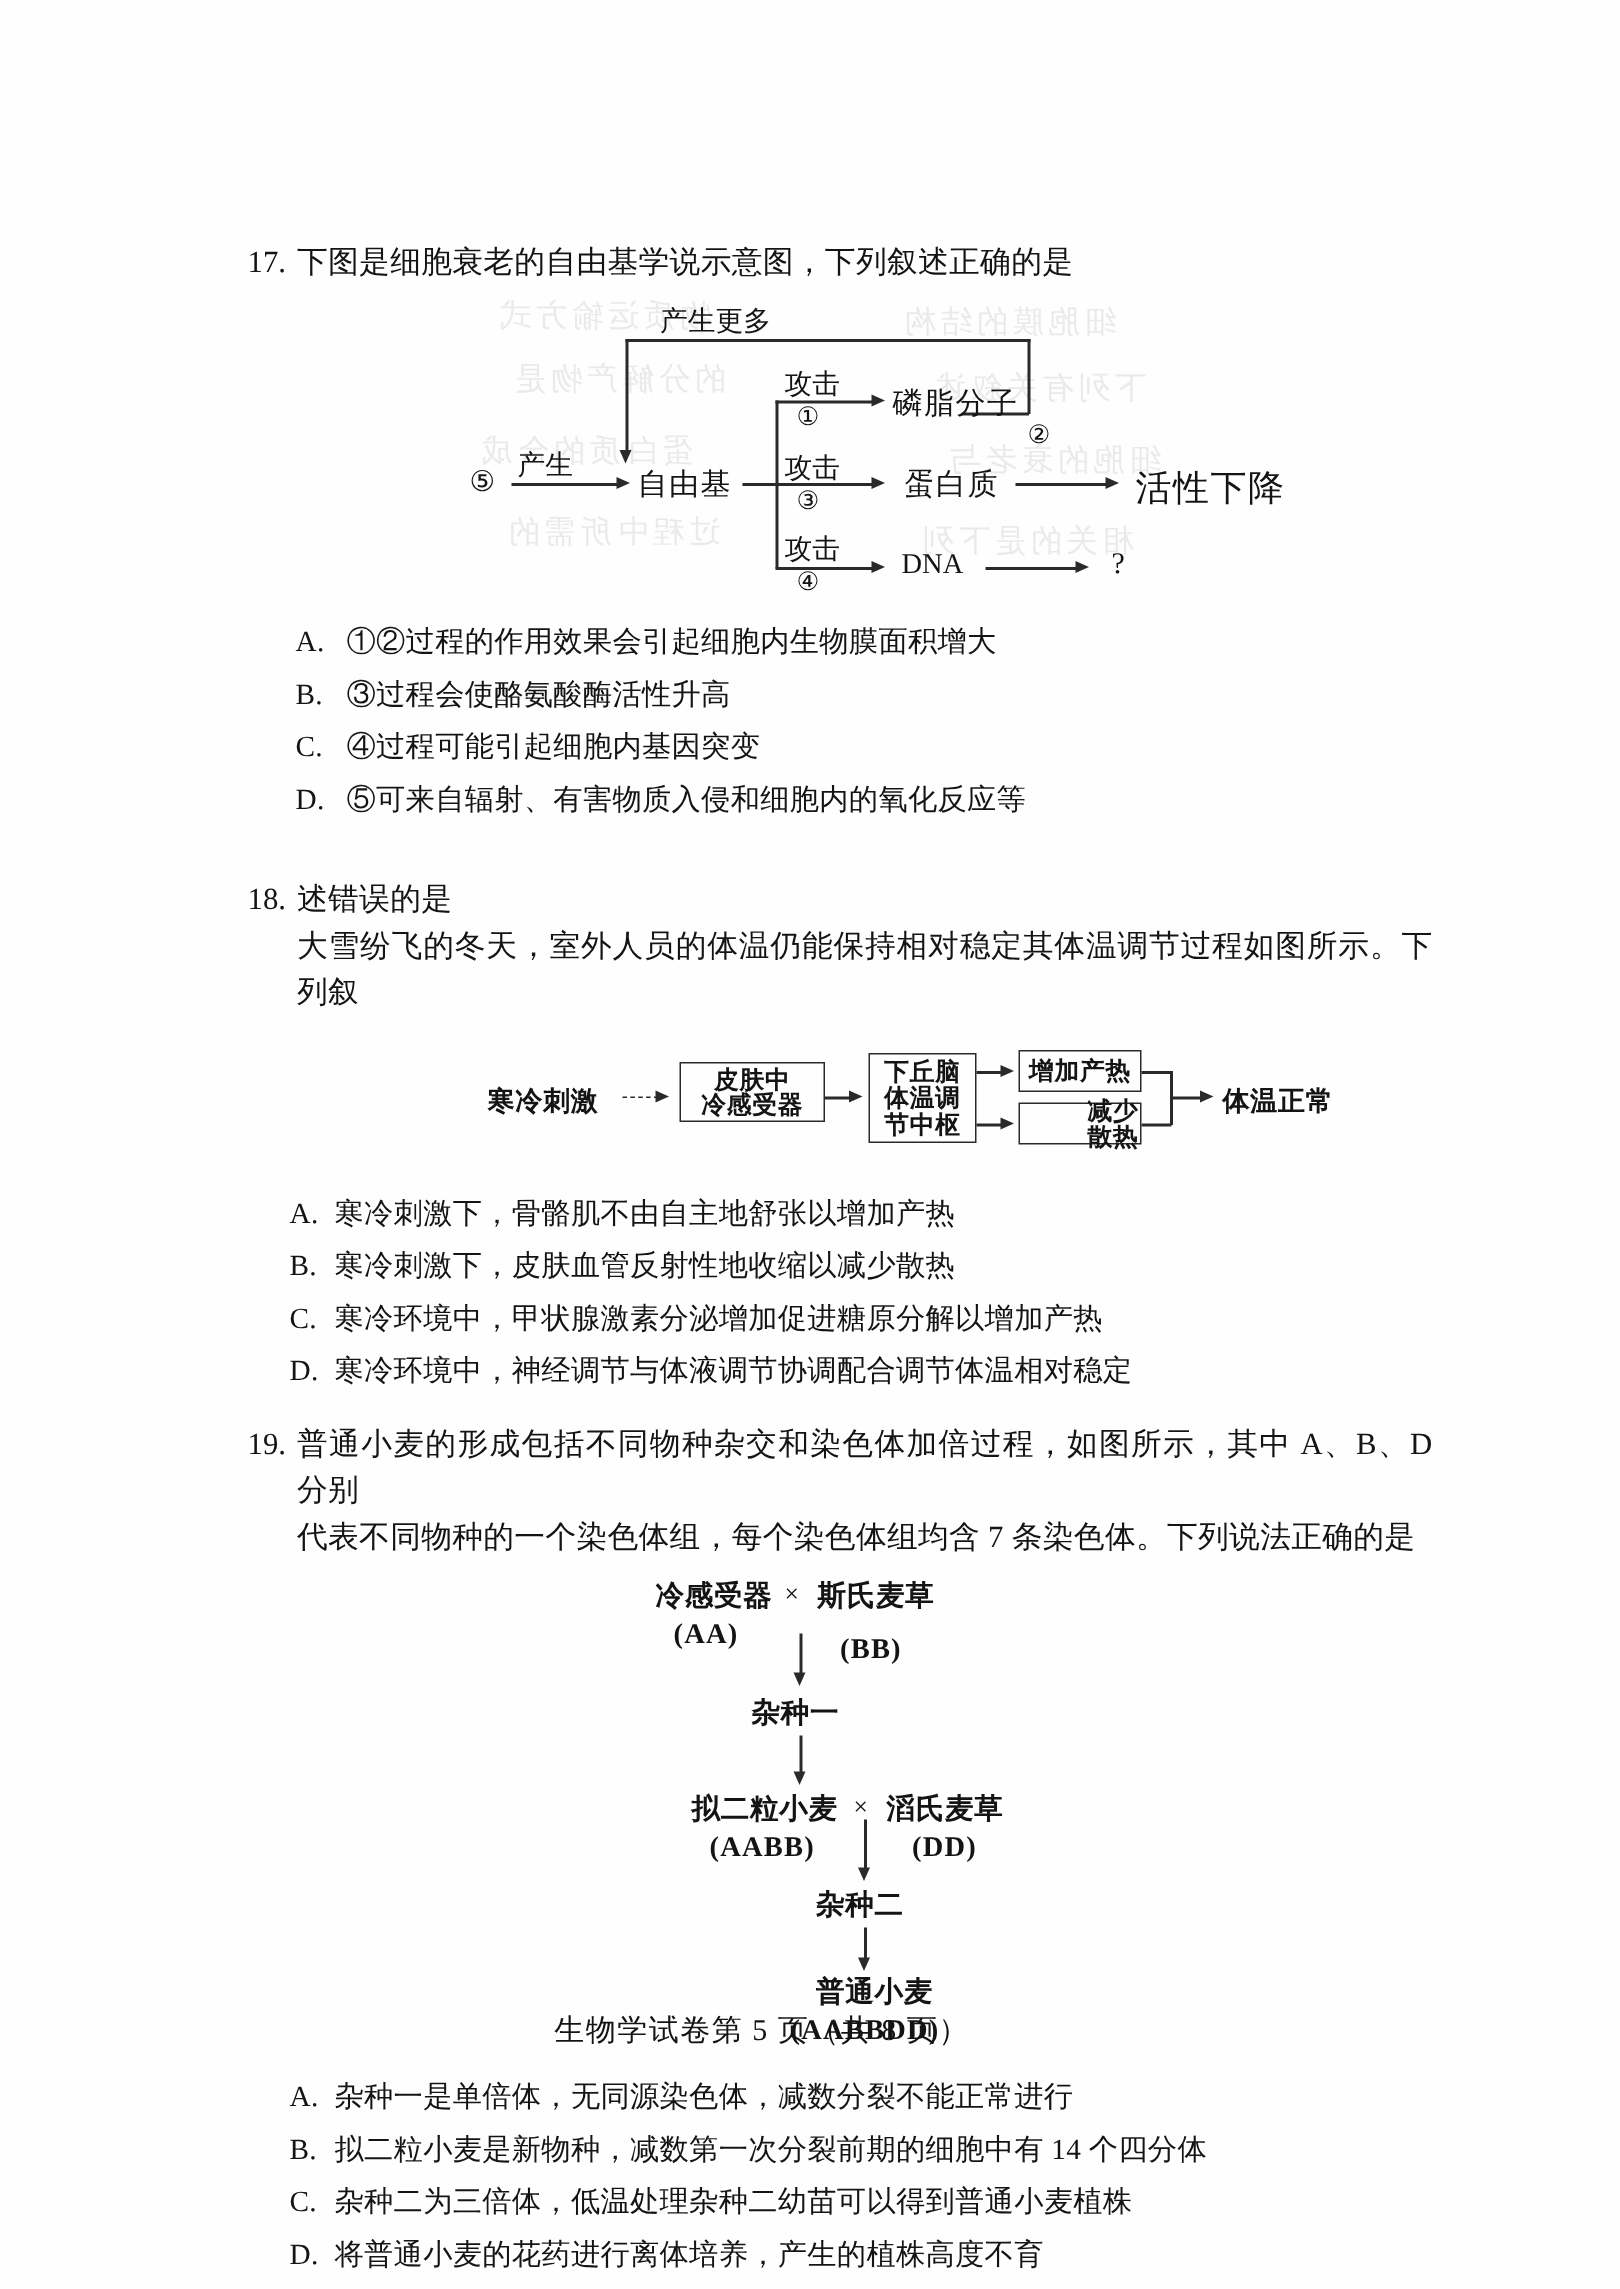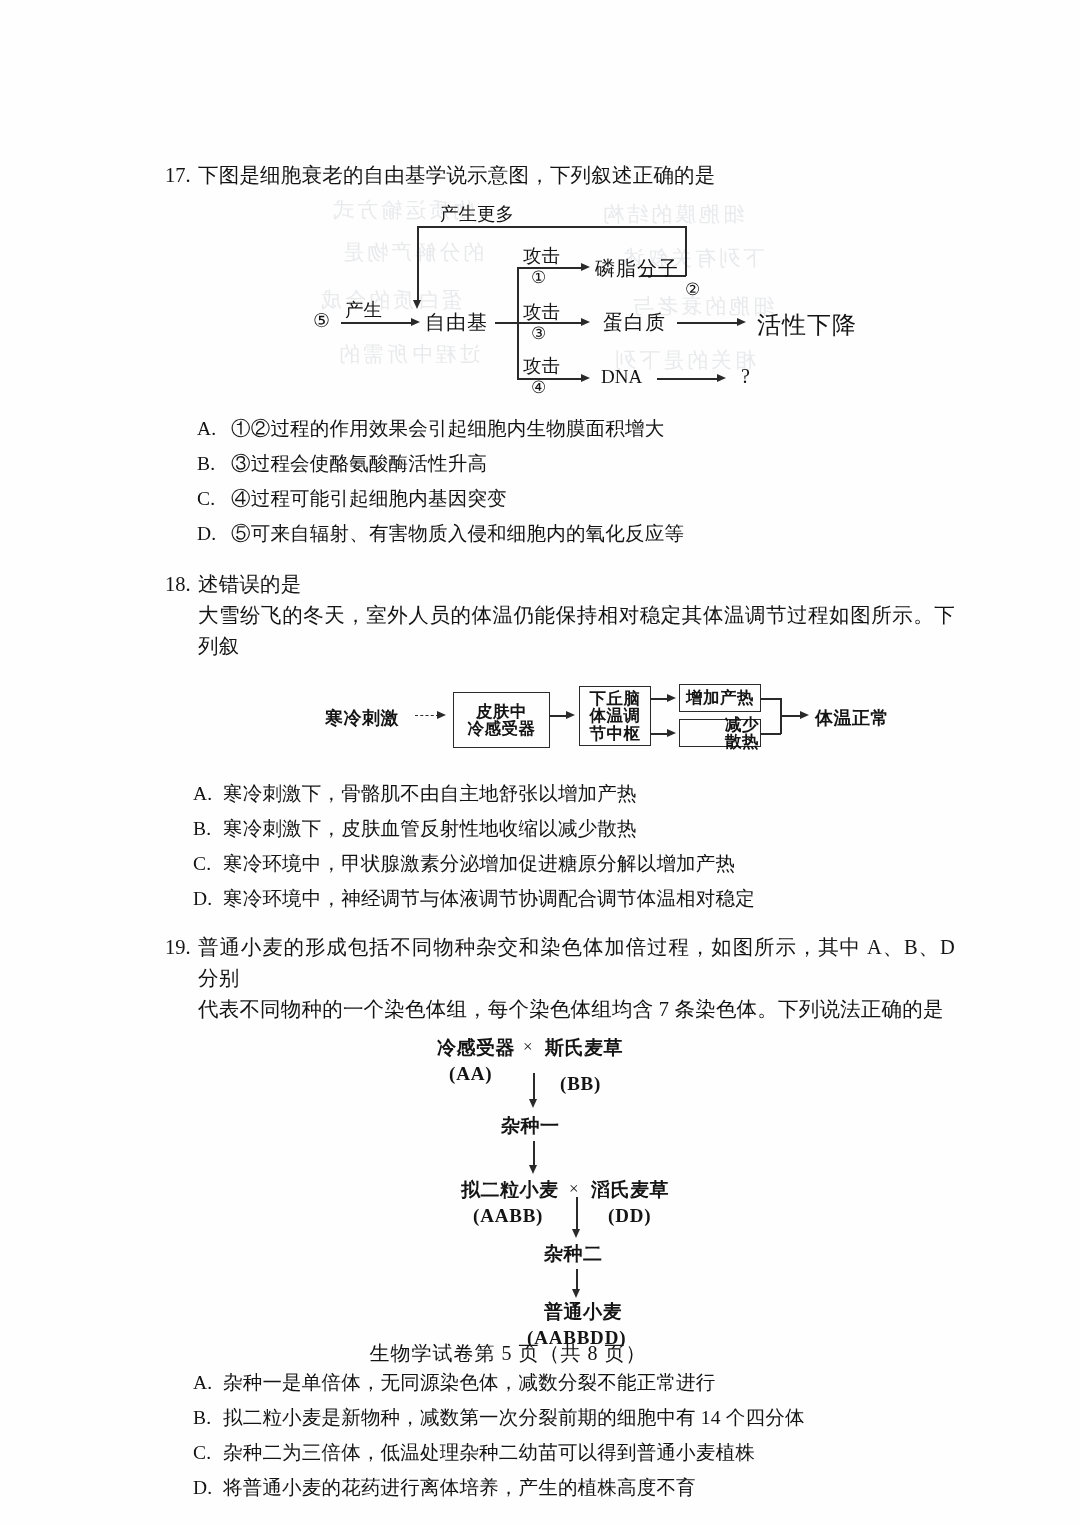--- a/index.html
+++ b/index.html
@@ -253,35 +253,35 @@
           <span class="opt-letter wide">C.</span>
           <span class="opt-body">④过程可能引起细胞内基因突变</span>
         </div>
         <div class="opt">
           <span class="opt-letter wide">D.</span>
           <span class="opt-body">⑤可来自辐射、有害物质入侵和细胞内的氧化反应等</span>
         </div>
       </div>
     </div>
 
-    <div class="question" style="margin-top:18px;">
+    <div class="question" style="margin-top:34px;">
       <div class="q-stem">
         <div class="q-num">18.</div>
         <div class="q-text">
           <span class="ind">述错误的是</span>
           <span class="ind">大雪纷飞的冬天，室外人员的体温仍能保持相对稳定其体温调节过程如图所示。下列叙</span>
         </div>
       </div>
 
       <div class="fig18">
         <div class="f18" style="left:160px;top:30px;font-size:18px;font-weight:700;letter-spacing:0.5px;">寒冷刺激</div>
         <div class="dash" style="left:250px;top:39px;width:24px;"></div>
         <div class="ah" style="left:272px;top:35px;"></div>
 
-        <div class="box" style="left:288px;top:16px;width:97px;height:56px;">
+        <div class="box" style="left:288px;top:16px;width:97px;height:40px;">
           <span>皮肤中</span>
           <span>冷感受器</span>
         </div>
 
         <div class="ln h" style="left:385px;top:39px;width:18px;"></div>
         <div class="ah" style="left:401px;top:35px;"></div>
 
         <div class="box" style="left:414px;top:10px;width:72px;height:60px;">
           <span>下丘脑</span>
           <span>体温调</span>

